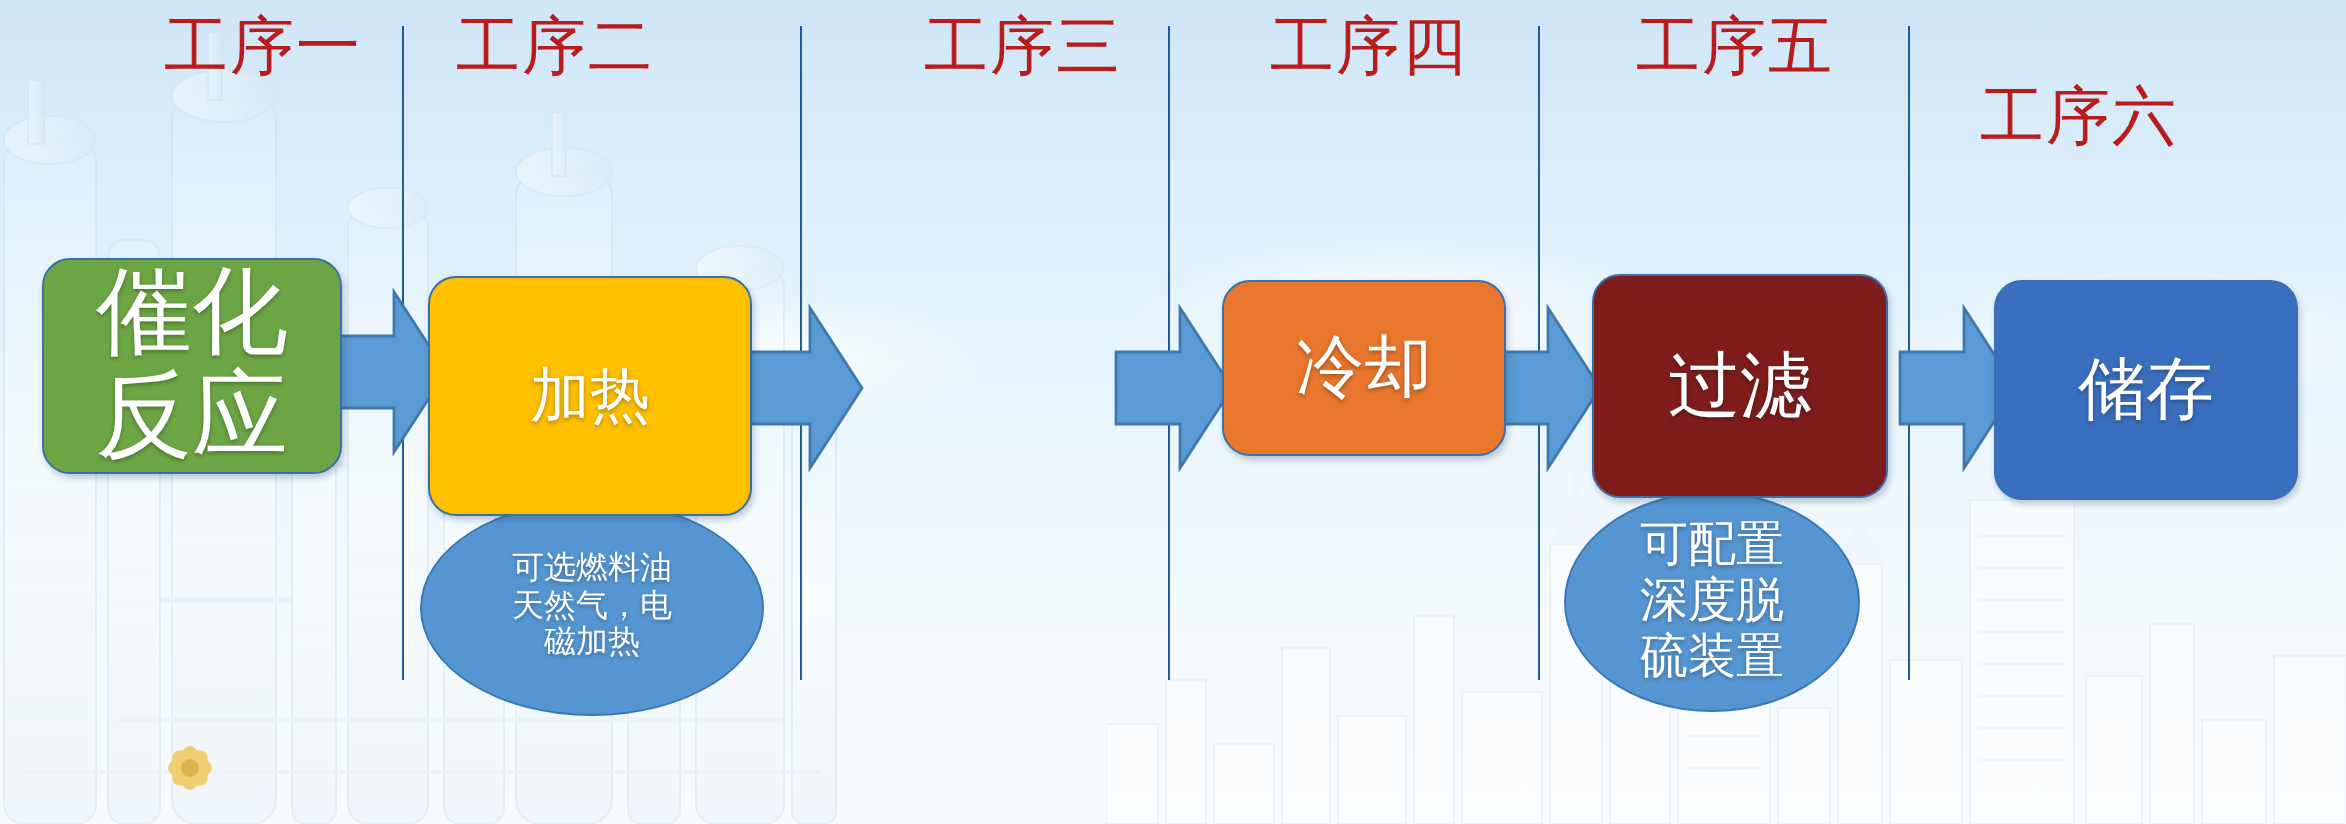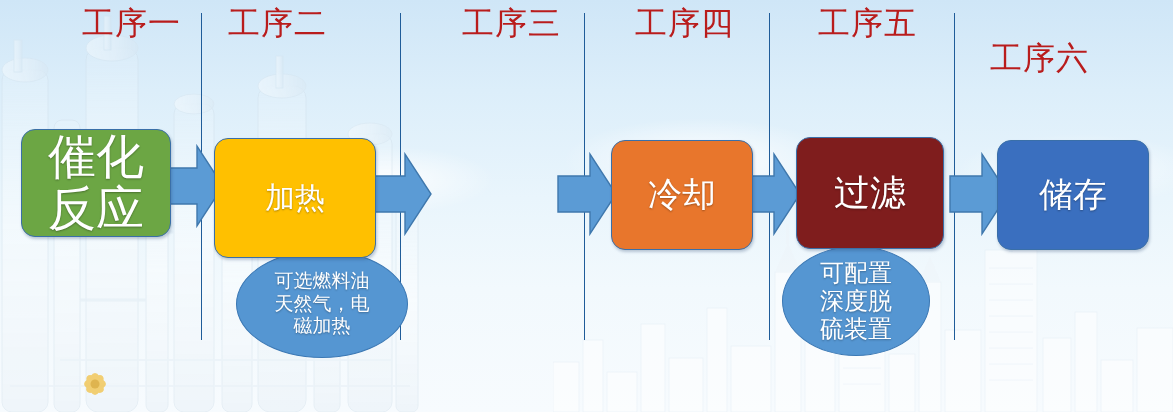--- a/index.html
+++ b/index.html
@@ -207,21 +207,21 @@
   <svg class="arrow" style="left:556px;top:148px;width:62px;height:92px;" viewBox="0 0 62 92">
     <polygon points="2,28 34,28 34,6 60,46 34,86 34,64 2,64" fill="#5B9BD5" stroke="#3f78ad" stroke-width="1.4"></polygon>
   </svg>
   <svg class="arrow" style="left:740px;top:148px;width:62px;height:92px;" viewBox="0 0 62 92">
     <polygon points="2,28 34,28 34,6 60,46 34,86 34,64 2,64" fill="#5B9BD5" stroke="#3f78ad" stroke-width="1.4"></polygon>
   </svg>
   <svg class="arrow" style="left:948px;top:148px;width:62px;height:92px;" viewBox="0 0 62 92">
     <polygon points="2,28 34,28 34,6 60,46 34,86 34,64 2,64" fill="#5B9BD5" stroke="#3f78ad" stroke-width="1.4"></polygon>
   </svg>
 
-  <div class="ellipse" style="left:236px;top:250px;width:172px;height:108px;font-size:19px;">
+  <div class="ellipse" style="left:210px;top:250px;width:172px;height:108px;font-size:16px;">
     <span>
       <span class="ln">可选燃料油</span>
       <span class="ln">天然气，电</span>
       <span class="ln">磁加热</span>
     </span>
   </div>
 
   <div class="ellipse" style="left:782px;top:246px;width:148px;height:110px;font-size:24px;">
     <span>
       <span class="ln">可配置</span>
@@ -237,21 +237,21 @@
     </span>
   </div>
 
   <div class="pbox" style="left:214px;top:138px;width:162px;height:120px;background:#FFC000;font-size:30px;">
     <span class="lbl">
       <span class="ln">加热</span>
     </span>
   </div>
 
 
-  <div class="pbox" style="left:611px;top:140px;width:142px;height:110px;background:#E8762C;font-size:34px;">
+  <div class="pbox" style="left:611px;top:140px;width:142px;height:88px;background:#E8762C;font-size:34px;">
     <span class="lbl">
       <span class="ln">冷却</span>
     </span>
   </div>
 
   <div class="pbox" style="left:796px;top:137px;width:148px;height:112px;background:#7f1d1d;font-size:36px;">
     <span class="lbl">
       <span class="ln">过滤</span>
     </span>
   </div>

